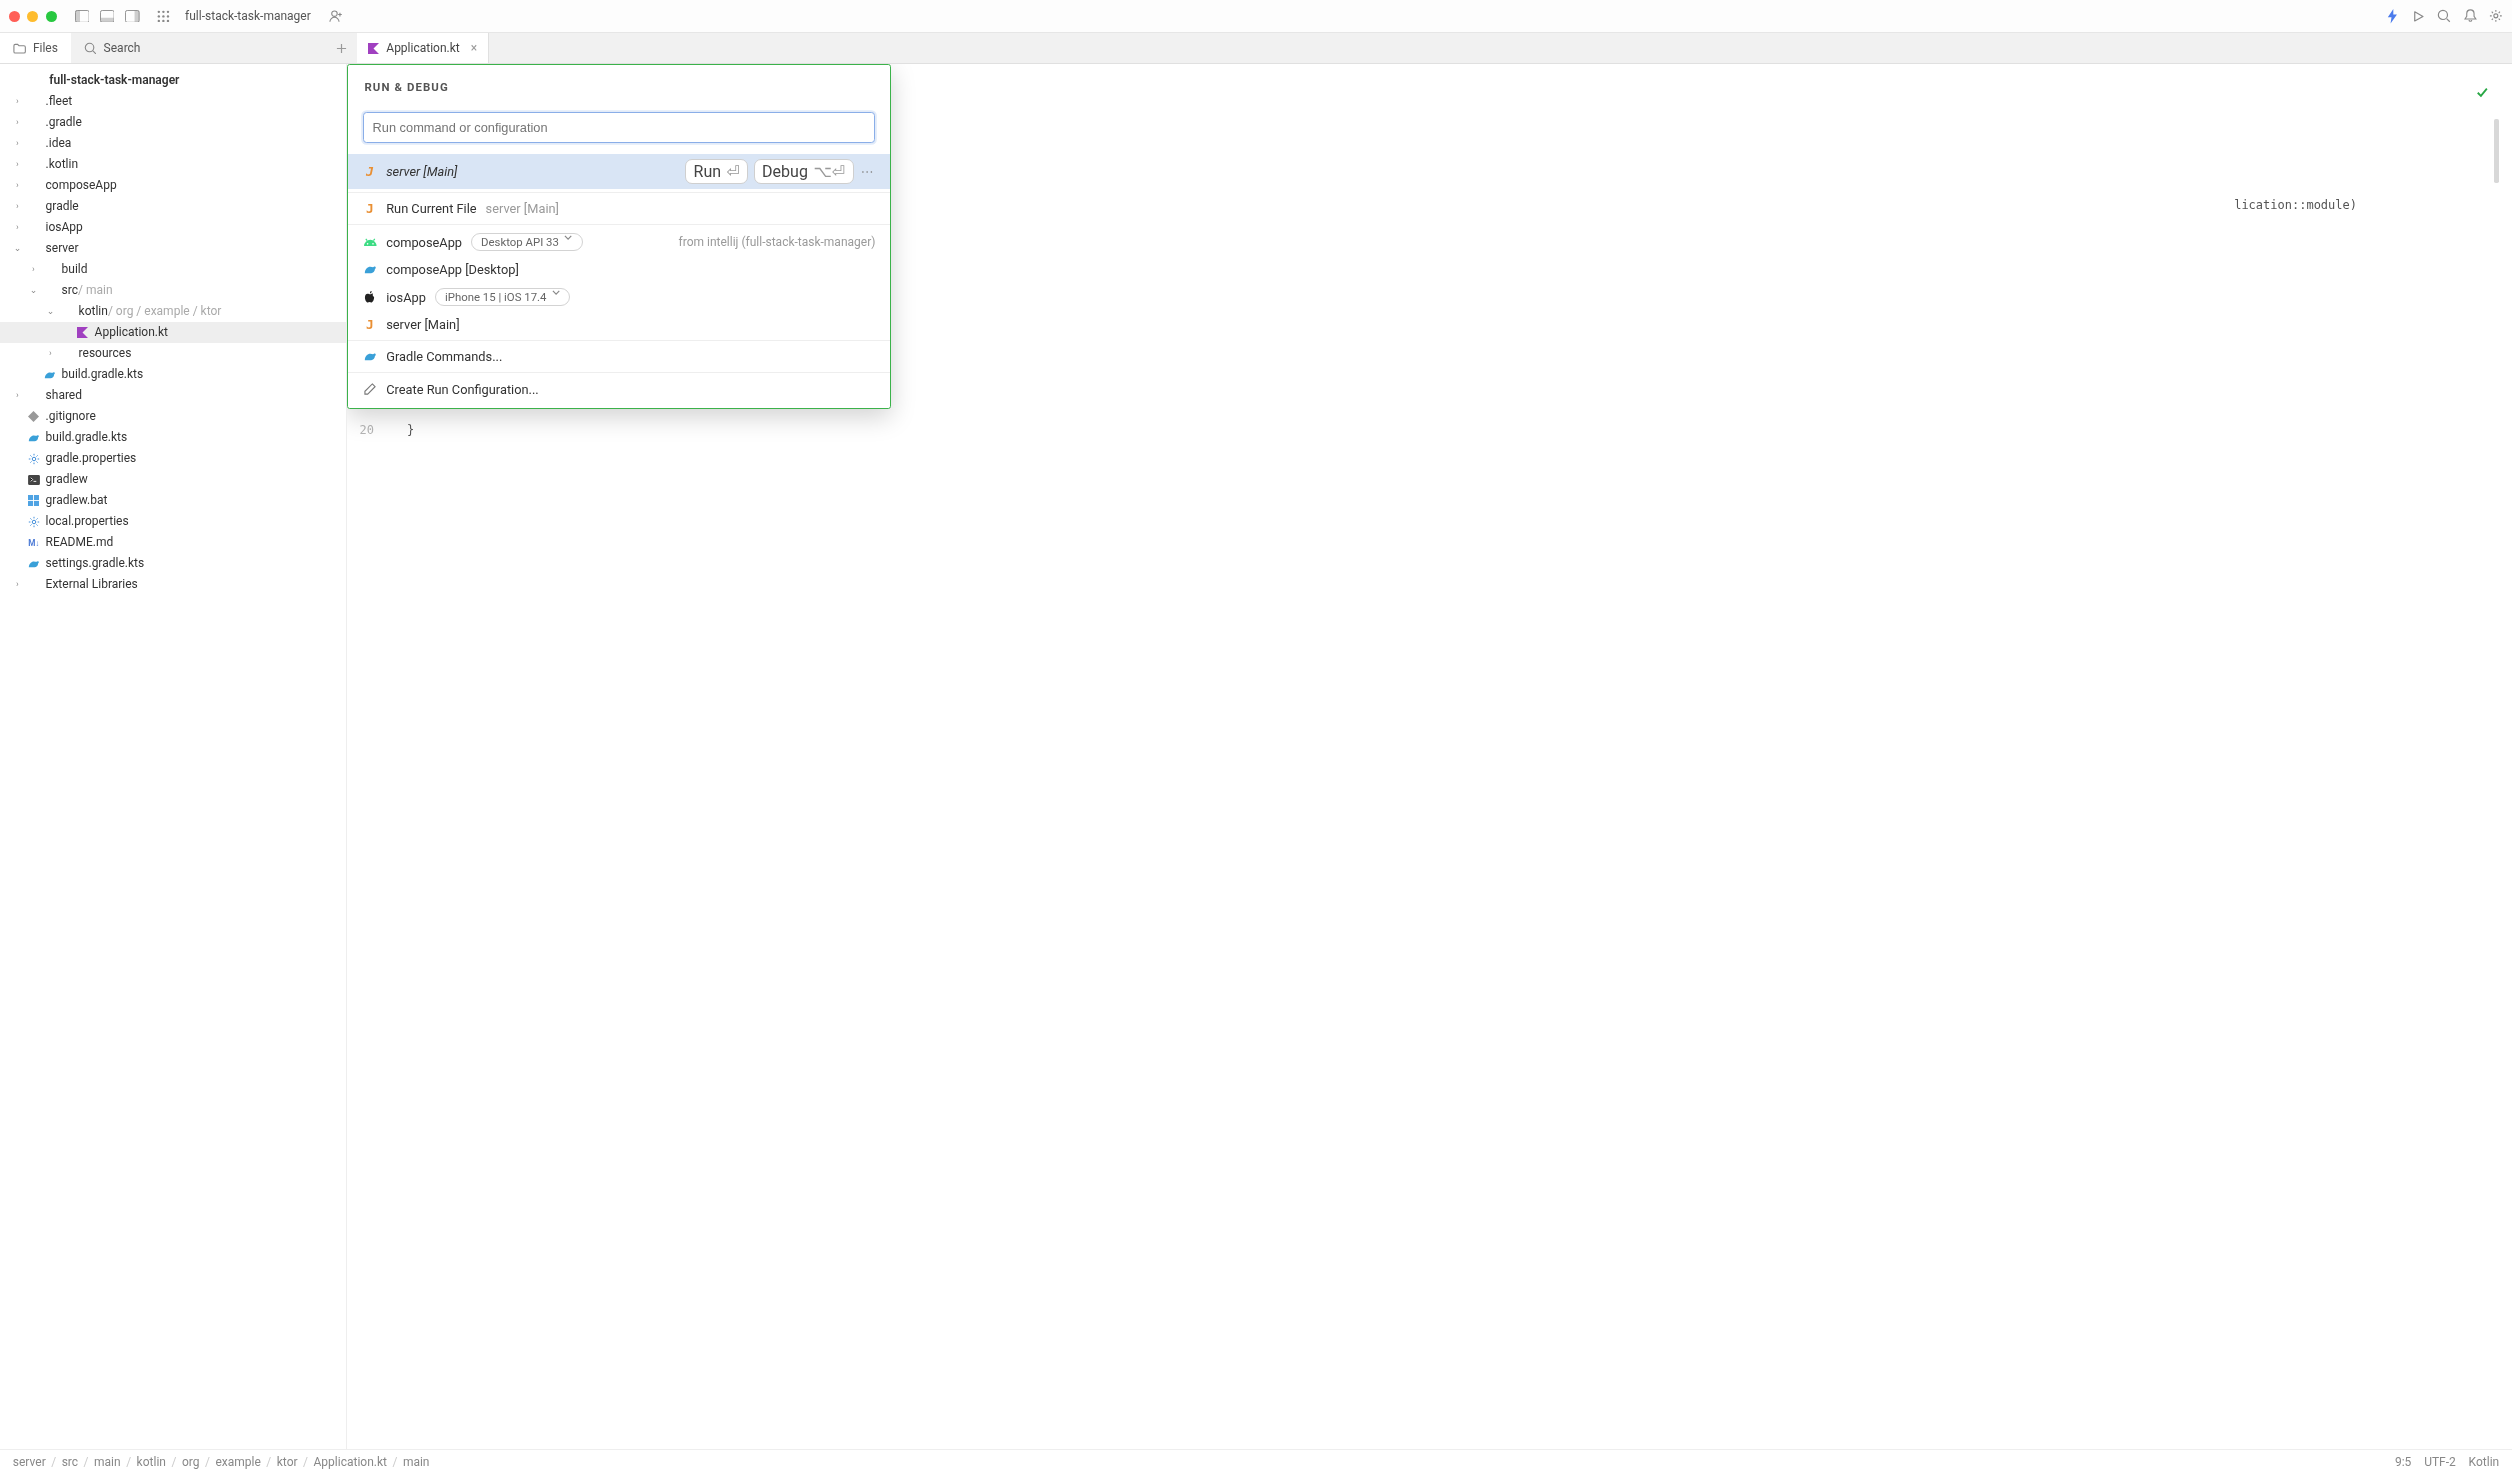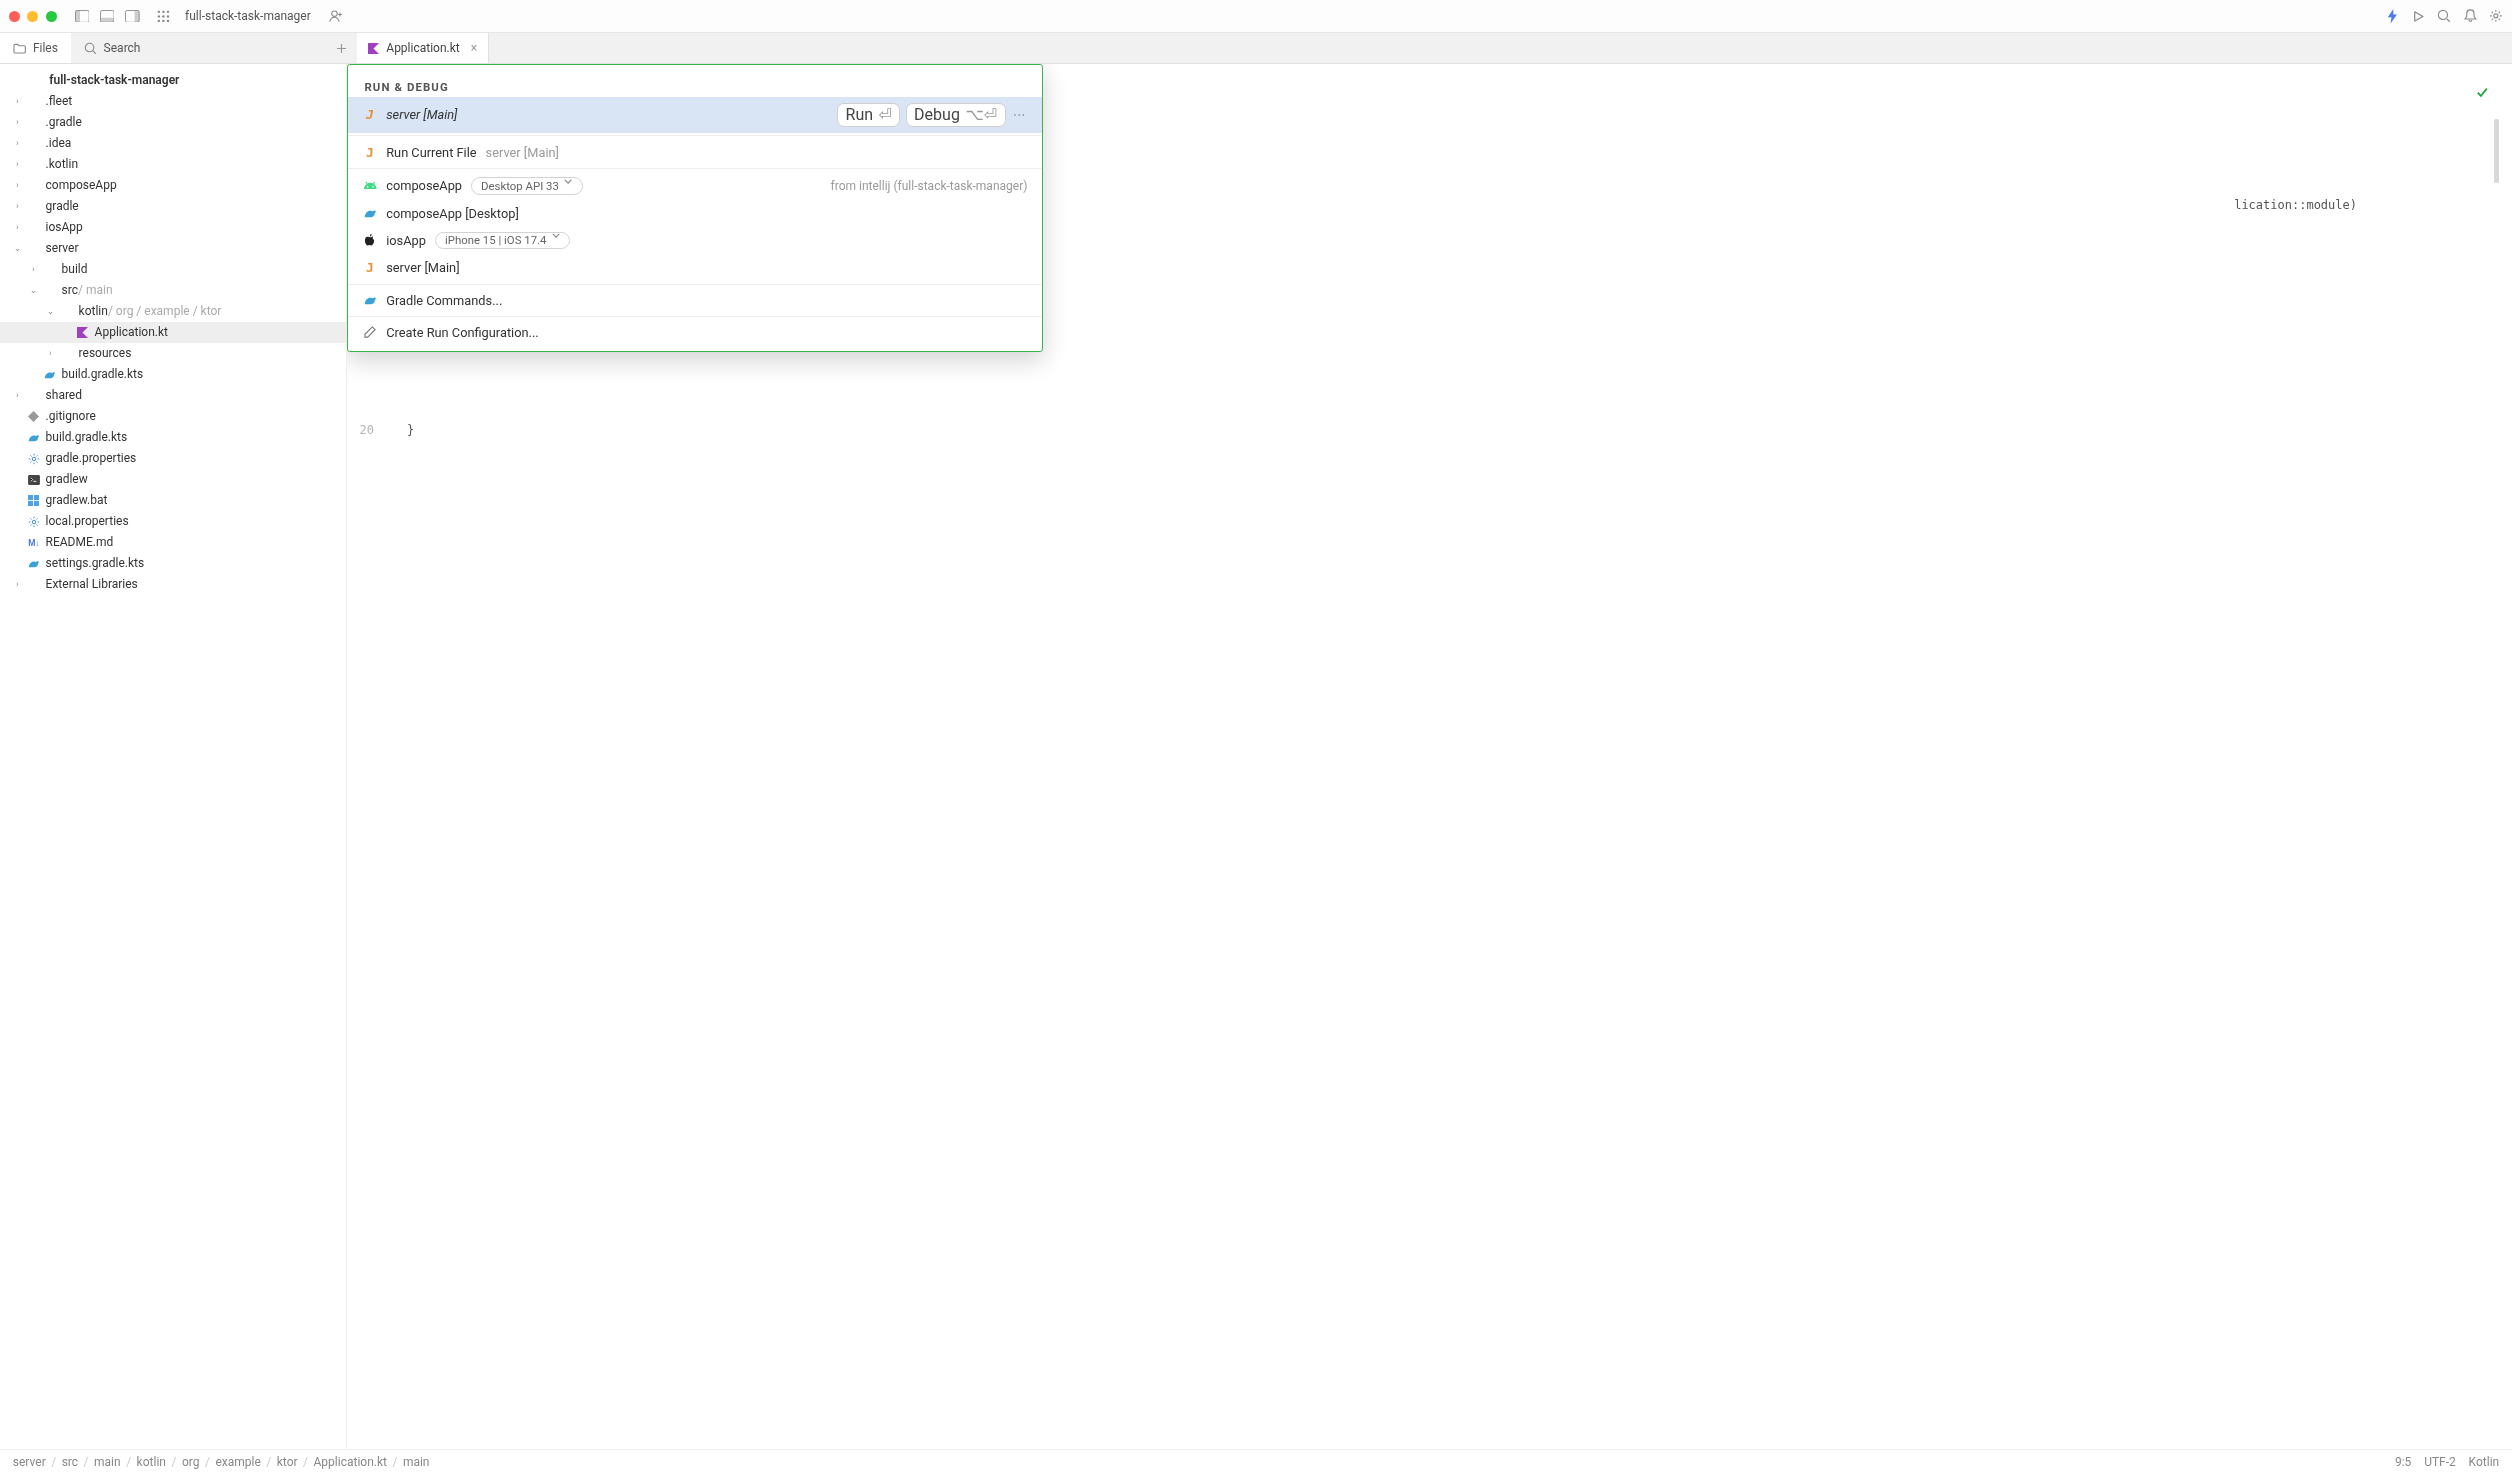--- a/index.html
+++ b/index.html
@@ -89,21 +89,21 @@
     position:absolute; top:55px; right:12.8px; width:5.5px; height:64px; background:#d8d8d8; border-radius:1.8px;
   }
   .code-behind {
     position:absolute; inset:0; padding: 16.4px 18px 0 0;
     font-family: ui-monospace, SFMono-Regular, Menlo, monospace;
     font-size: 12px; color:#555; line-height:20px;
   }
   .gutter { display:inline-block; width:38px; text-align:right; color:#b5b5b5; padding-right:11px; }
   
   .popover {
-    position:absolute; top: 0; left: 0px; width: 696px;
+    position:absolute; top: 0; left: 0px; width: 544px;
     background:#fff; border:1.8px solid #3bb24a; border-radius:2.7px;
     box-shadow: 0 7.3px 25.5px rgba(0,0,0,.18);
     z-index: 10;
     display:flex; flex-direction:column;
   }
   .pop-title { padding: 14.6px 16.4px 3.6px 16.4px; font-size:11.4px; letter-spacing:1.1px; color:#555; font-weight:700; }
   .pop-inputwrap { padding: 14.6px 14.6px 11px 14.6px; }
   .pop-input {
     width:100%; height:31px; border:1.4px solid #8aaee8; border-radius:3.6px;
     padding:0 9px; font-size:12.8px; color:#333; outline:none;
@@ -451,20 +451,23 @@
     <div class="minimap"></div>
     <div class="code-behind">
       <div style="height:115px;"></div>
       <div style="text-align:right; padding-right:137px; font-family:ui-monospace,monospace;">lication::module)</div>
       <div style="height:205px;"></div>
       <div><span class="gutter">20</span><span style="padding-left:22px;">}</span></div>
     </div>
 
     <div class="popover">
       <div class="pop-title">RUN &amp; DEBUG</div>
+      <div class="pop-inputwrap">
+        <input class="pop-input" type="text" placeholder="Run command or configuration" style="">
+      </div>
       <div class="pop-list">
 
         <div class="pop-item selected">
           <span class="ic j">J</span>
           <span>server [Main]</span>
           <div class="pop-buttons">
             <span class="pop-btn">
               <span>Run</span>
               <span style="color:#999;">⏎</span>
             </span>

